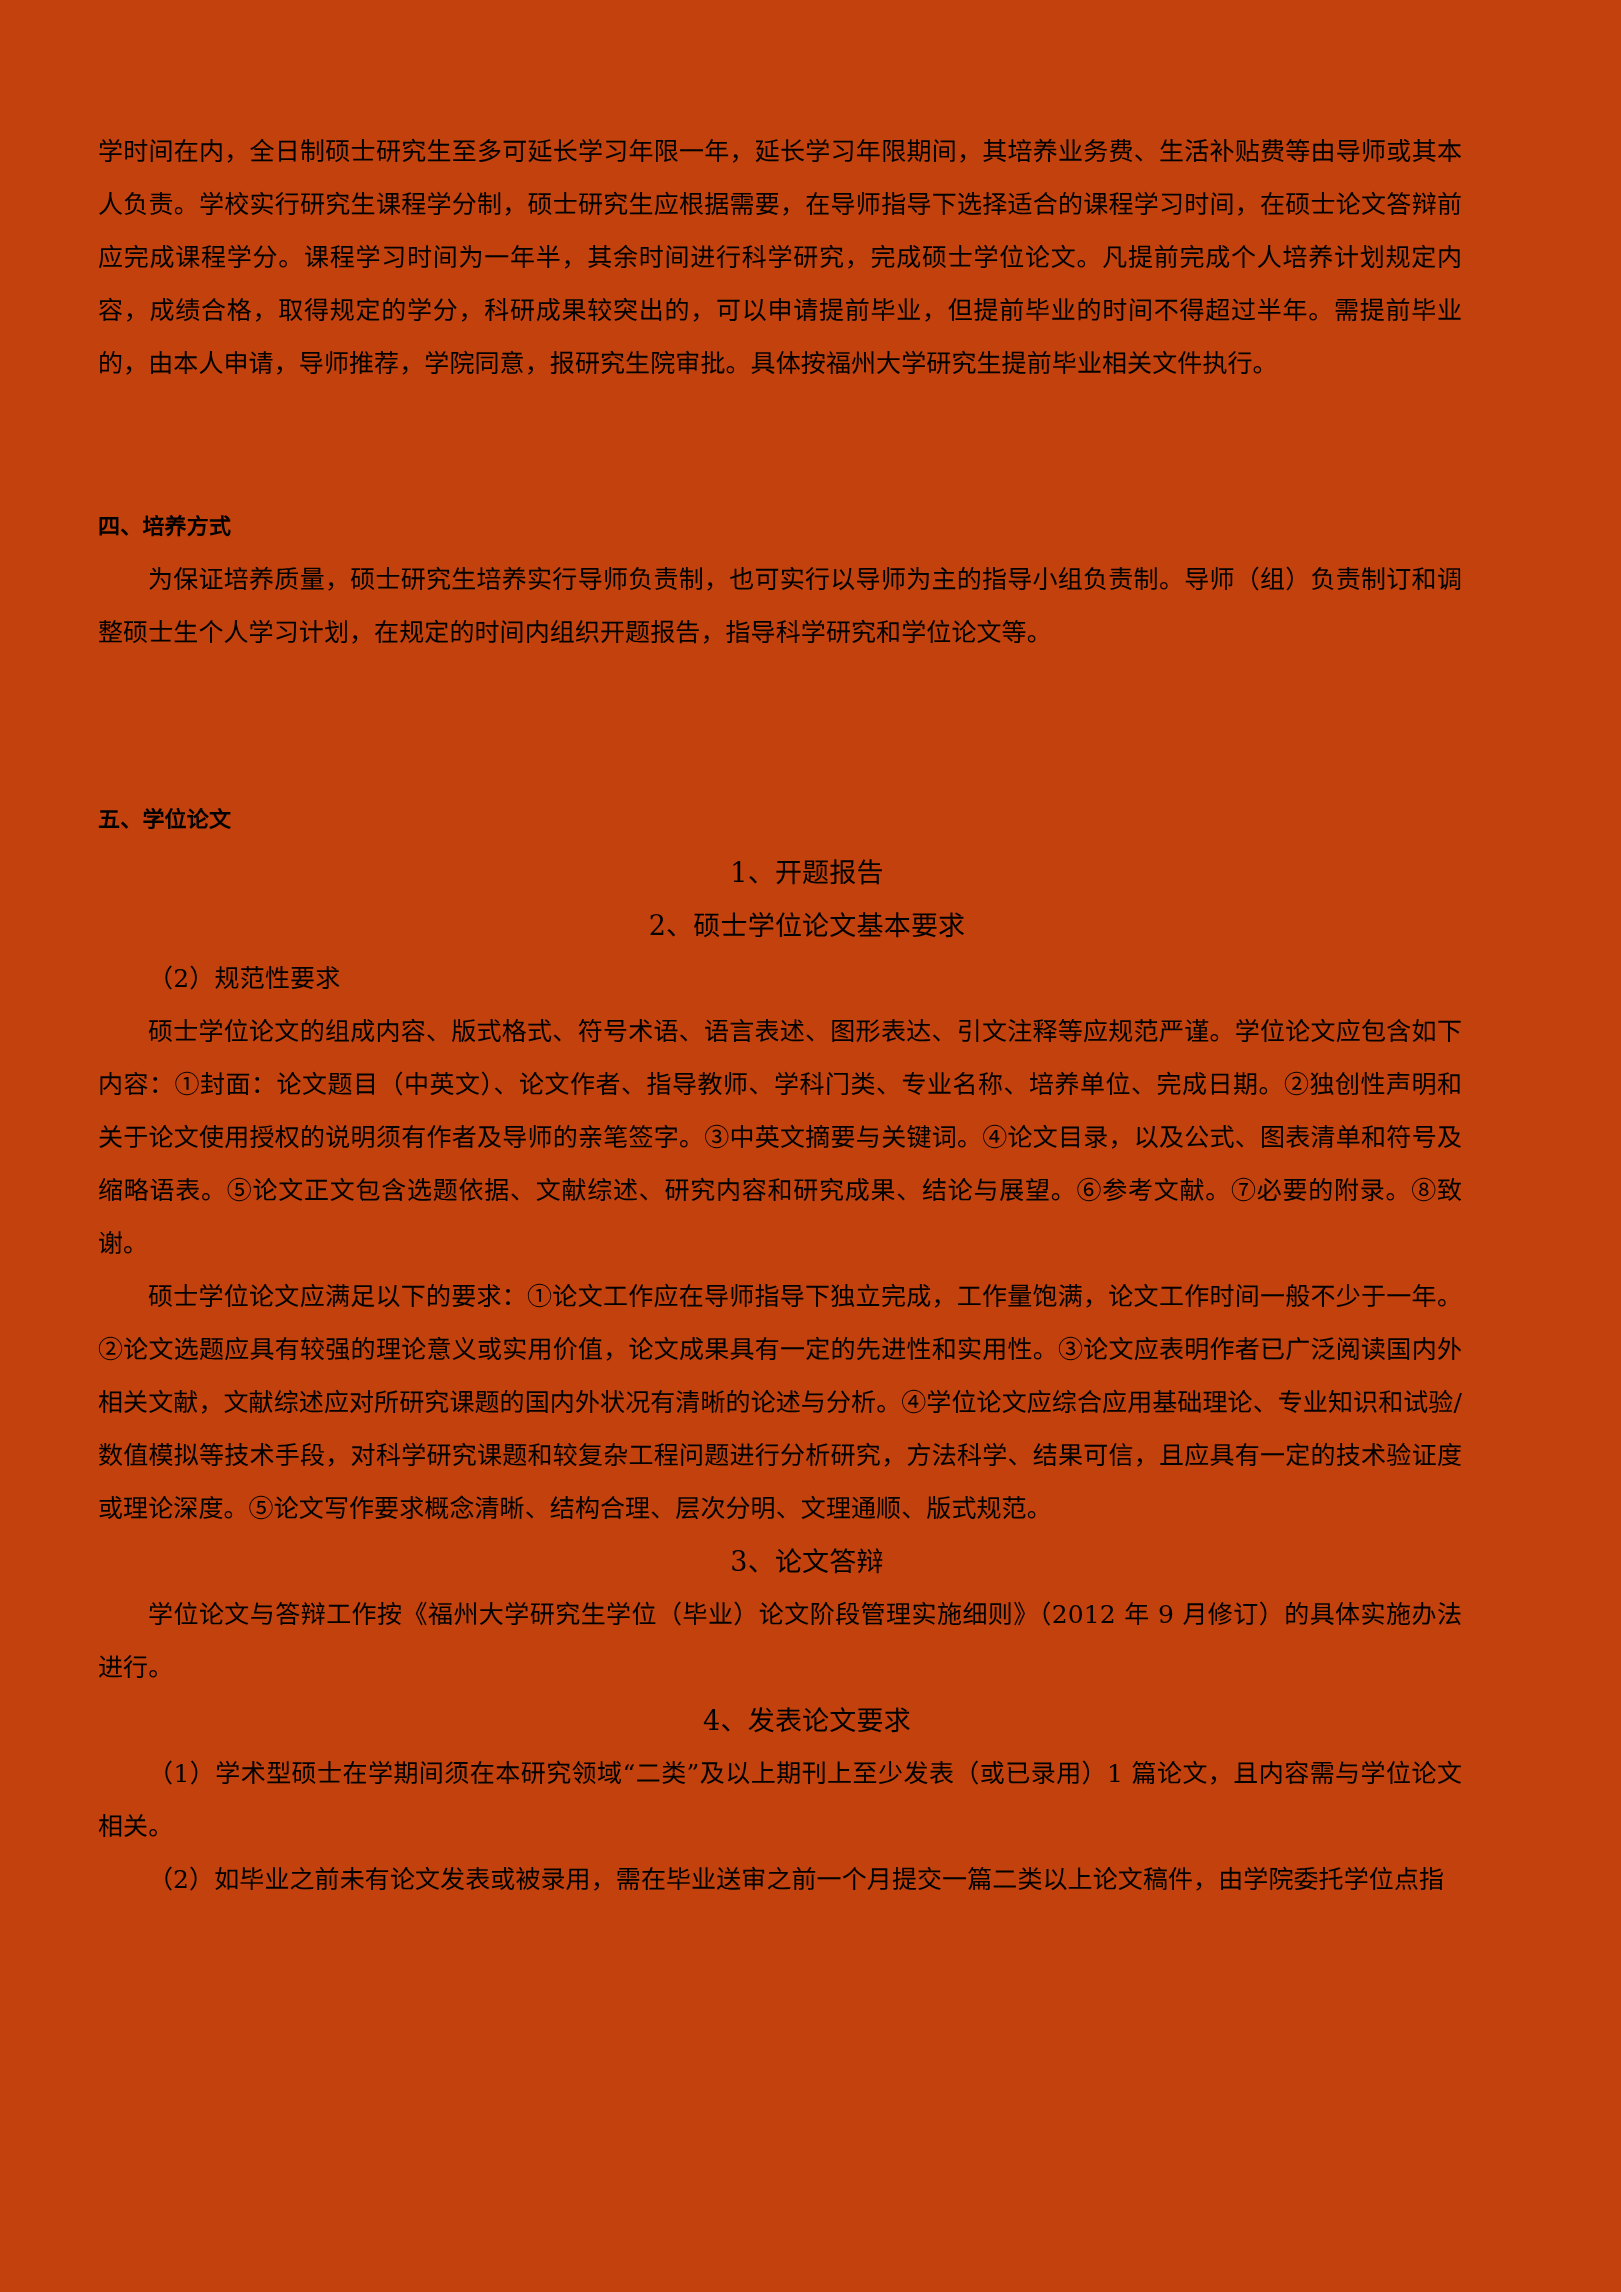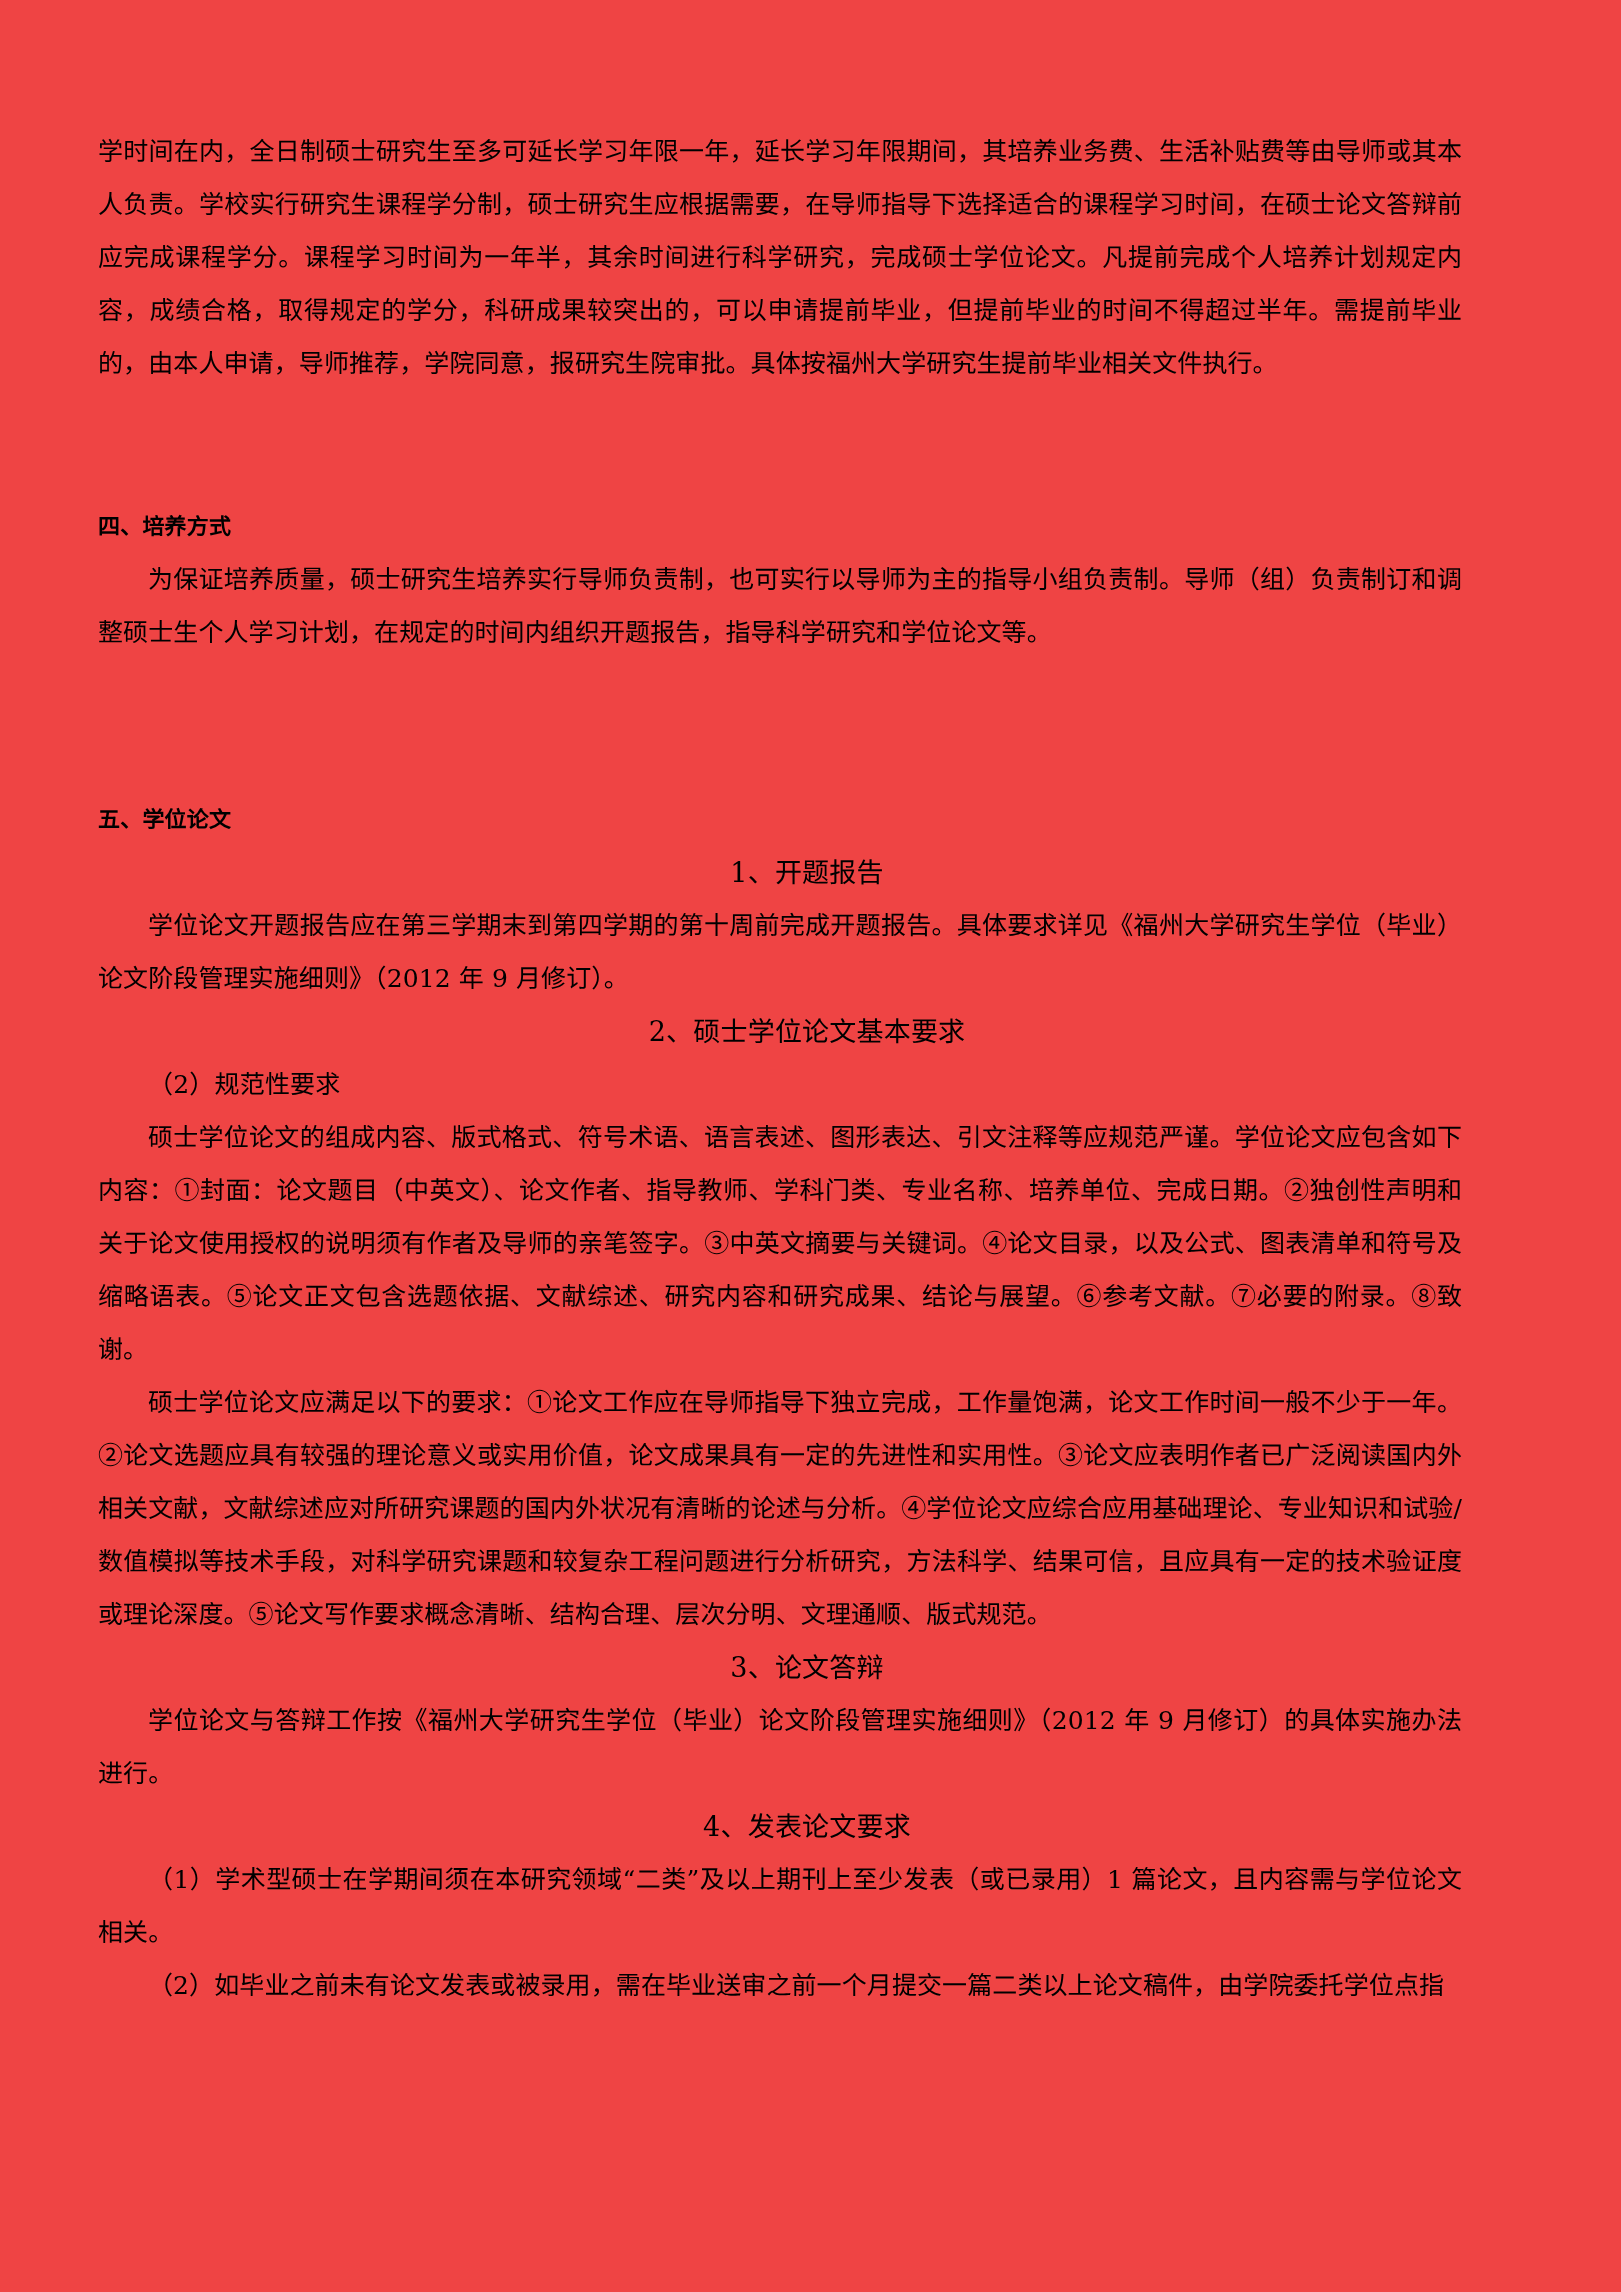--- a/index.html
+++ b/index.html
@@ -7,21 +7,21 @@
     margin: 0;
     padding: 0;
     background: #ffffff;
   }
 
   .page {
     position: relative;
     width: 1621px;
     height: 2293px;
     margin: 0 auto;
-    background: #ef4444;
+    background: #c2410c;
     overflow: hidden;
     font-family: "DejaVu Serif", "Liberation Serif", serif;
     color: #000000;
     box-sizing: border-box;
   }
 
   
   .content {
     position: absolute;
     left: 98px;
@@ -97,21 +97,20 @@
 
     <p class="body">为保证培养质量，硕士研究生培养实行导师负责制，也可实行以导师为主的指导小组负责制。导师（组）负责制订和调整硕士生个人学习计划，在规定的时间内组织开题报告，指导科学研究和学位论文等。</p>
 
     <div class="gap-lg"></div>
     <div class="gap-sm"></div>
 
     <h2 class="heading">五、学位论文</h2>
 
     <p class="subheading">1、开题报告</p>
 
-    <p class="body">学位论文开题报告应在第三学期末到第四学期的第十周前完成开题报告。具体要求详见《福州大学研究生学位（毕业）论文阶段管理实施细则》（2012 年 9 月修订）。</p>
 
     <p class="subheading">2、硕士学位论文基本要求</p>
 
     <p class="subsub">（2）规范性要求</p>
 
     <p class="body">硕士学位论文的组成内容、版式格式、符号术语、语言表述、图形表达、引文注释等应规范严谨。学位论文应包含如下内容：①封面：论文题目（中英文）、论文作者、指导教师、学科门类、专业名称、培养单位、完成日期。②独创性声明和关于论文使用授权的说明须有作者及导师的亲笔签字。③中英文摘要与关键词。④论文目录，以及公式、图表清单和符号及缩略语表。⑤论文正文包含选题依据、文献综述、研究内容和研究成果、结论与展望。⑥参考文献。⑦必要的附录。⑧致谢。</p>
 
 
     <p class="body">硕士学位论文应满足以下的要求：①论文工作应在导师指导下独立完成，工作量饱满，论文工作时间一般不少于一年。②论文选题应具有较强的理论意义或实用价值，论文成果具有一定的先进性和实用性。③论文应表明作者已广泛阅读国内外相关文献，文献综述应对所研究课题的国内外状况有清晰的论述与分析。④学位论文应综合应用基础理论、专业知识和试验/数值模拟等技术手段，对科学研究课题和较复杂工程问题进行分析研究，方法科学、结果可信，且应具有一定的技术验证度或理论深度。⑤论文写作要求概念清晰、结构合理、层次分明、文理通顺、版式规范。</p>
 

